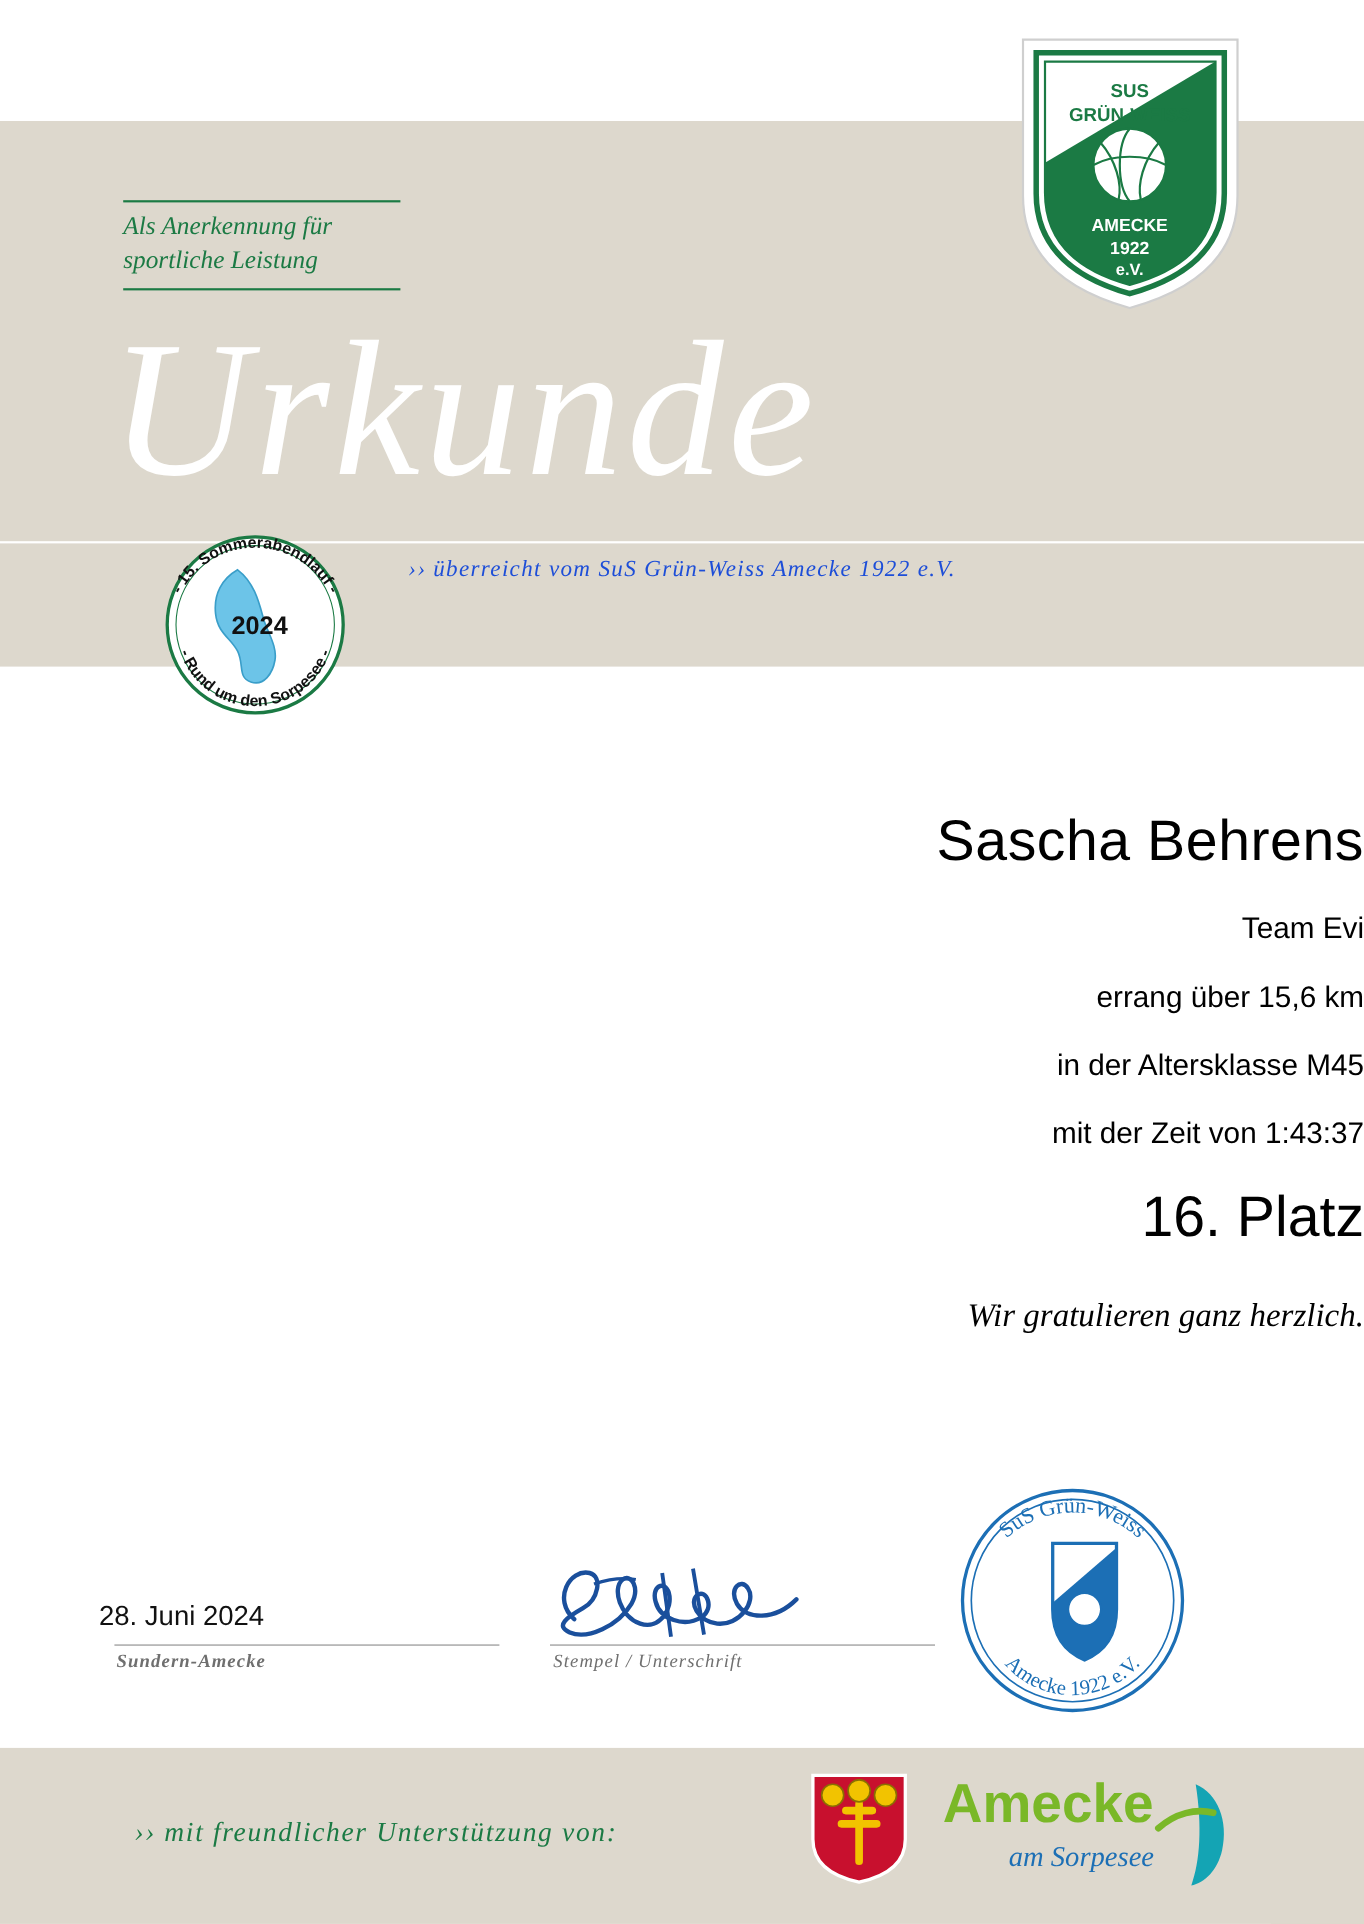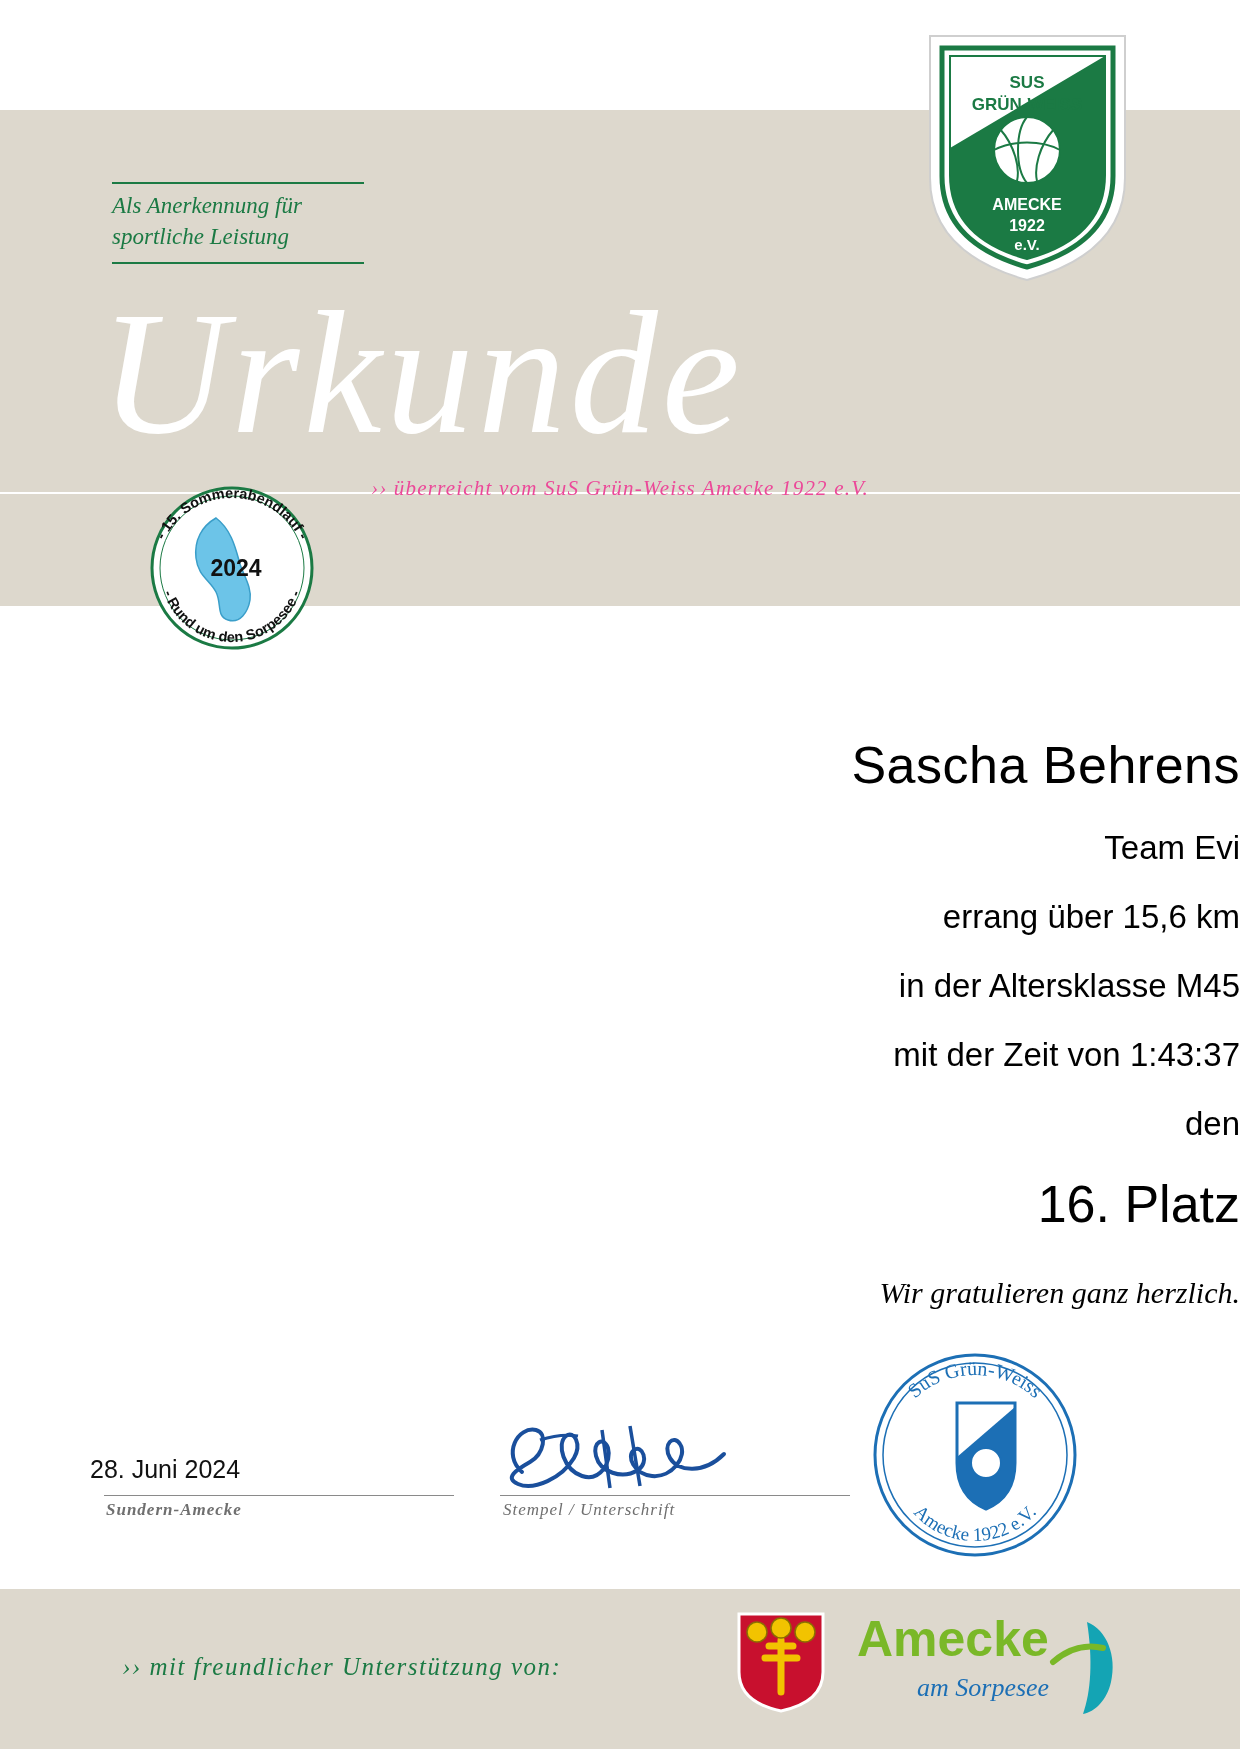--- a/index.html
+++ b/index.html
@@ -85,28 +85,28 @@
     position: absolute;
     left: 0px;
     top: 492px;
     width: 1240px;
     height: 2px;
     background: #ffffff;
   }
   .subtitle {
     position: absolute;
     left: 0;
-    top: 476px;
+    top: 505px;
     width: 1240px;
     text-align: center;
     font-family: "Liberation Serif", serif;
     font-style: italic;
     font-size: 21px;
     letter-spacing: 1.2px;
-    color: #ec4899;
+    color: #1d4ed8;
   }
 
   
   .crest {
     position: absolute;
     right: 105px;
     top: 28px;
     width: 215px;
     height: 260px;
   }
@@ -128,21 +128,21 @@
     width: 1240px;
     text-align: right;
     color: #000;
   }
   .m-name {
     font-size: 52px;
     margin-bottom: 34px;
     letter-spacing: 0.5px;
   }
   .m-line {
-    font-size: 33px;
+    font-size: 27px;
     margin-bottom: 31px;
   }
   .m-place {
     font-size: 52px;
     margin-top: 12px;
     margin-bottom: 40px;
   }
   .m-congrats {
     font-family: "Liberation Serif", serif;
     font-style: italic;
@@ -300,21 +300,20 @@
       <text x="104" y="92" text-anchor="middle" font-family="'Liberation Sans',sans-serif" font-size="23" font-weight="bold" fill="#111">2024</text>
     </svg>
   </div>
 
   <div class="main">
     <div class="m-name">Sascha Behrens</div>
     <div class="m-line">Team Evi</div>
     <div class="m-line">errang über 15,6 km</div>
     <div class="m-line">in der Altersklasse M45</div>
     <div class="m-line">mit der Zeit von 1:43:37</div>
-    <div class="m-line">den</div>
     <div class="m-place">16. Platz</div>
     <div class="m-congrats">Wir gratulieren ganz herzlich.</div>
   </div>
 
   <div class="date">28. Juni 2024</div>
   <div class="sig-line-left"></div>
   <div class="place-label">Sundern-Amecke</div>
 
   <div class="signature">
     <svg viewBox="0 0 270 110" width="270" height="110">

